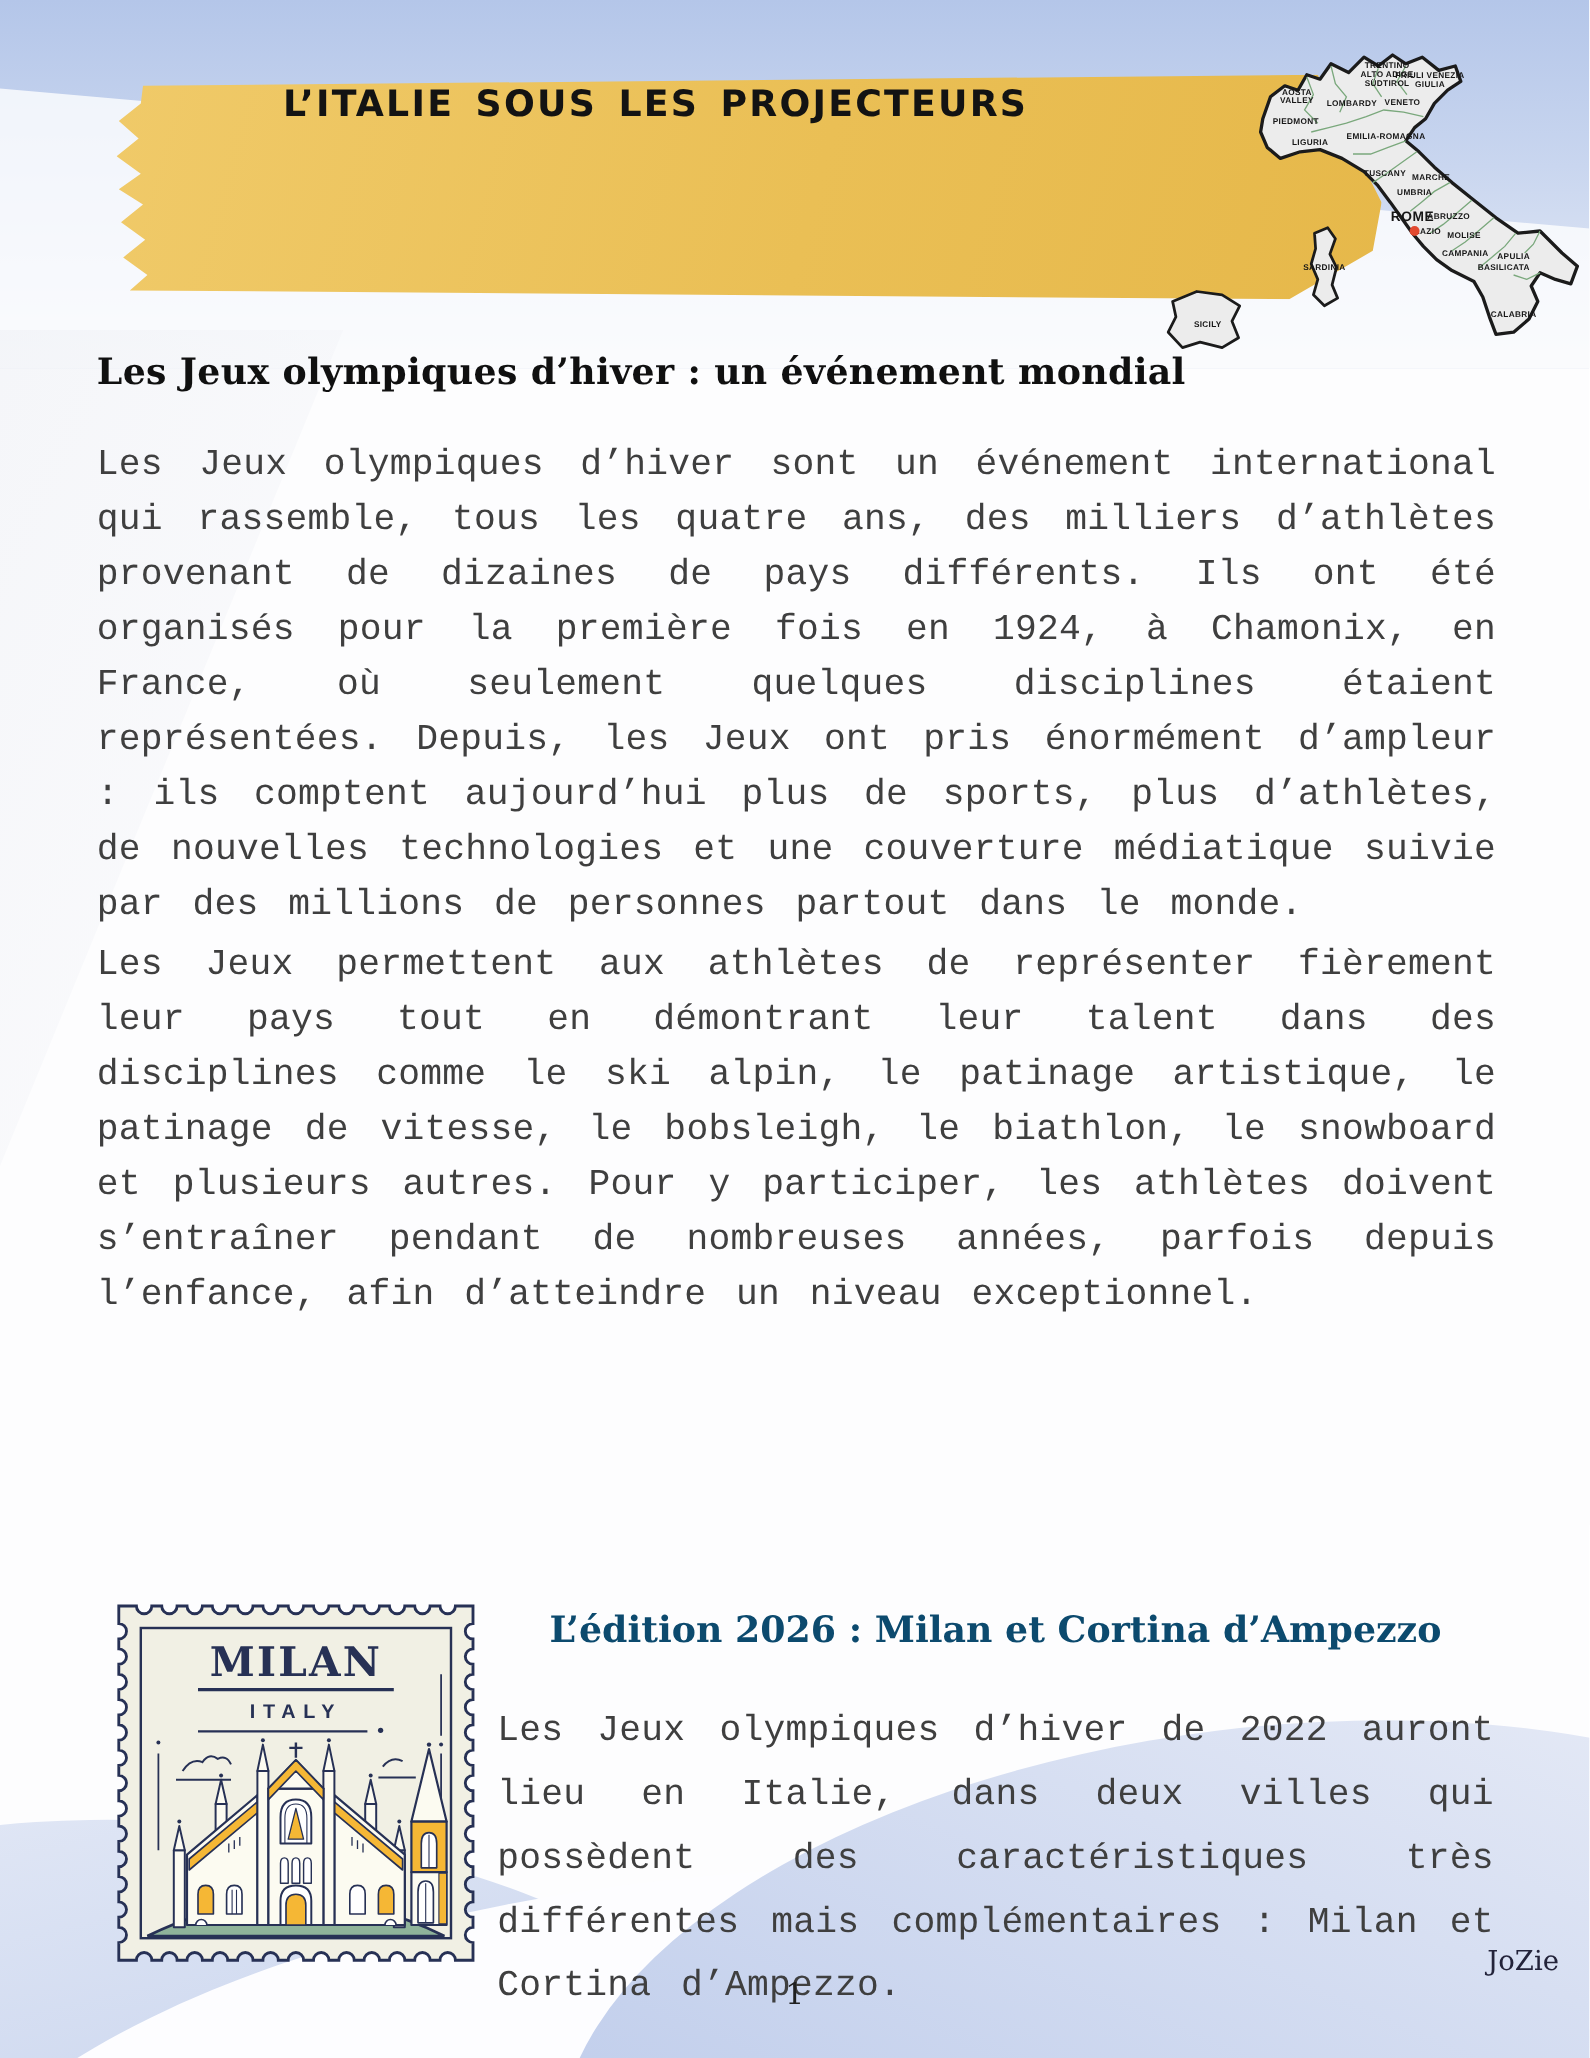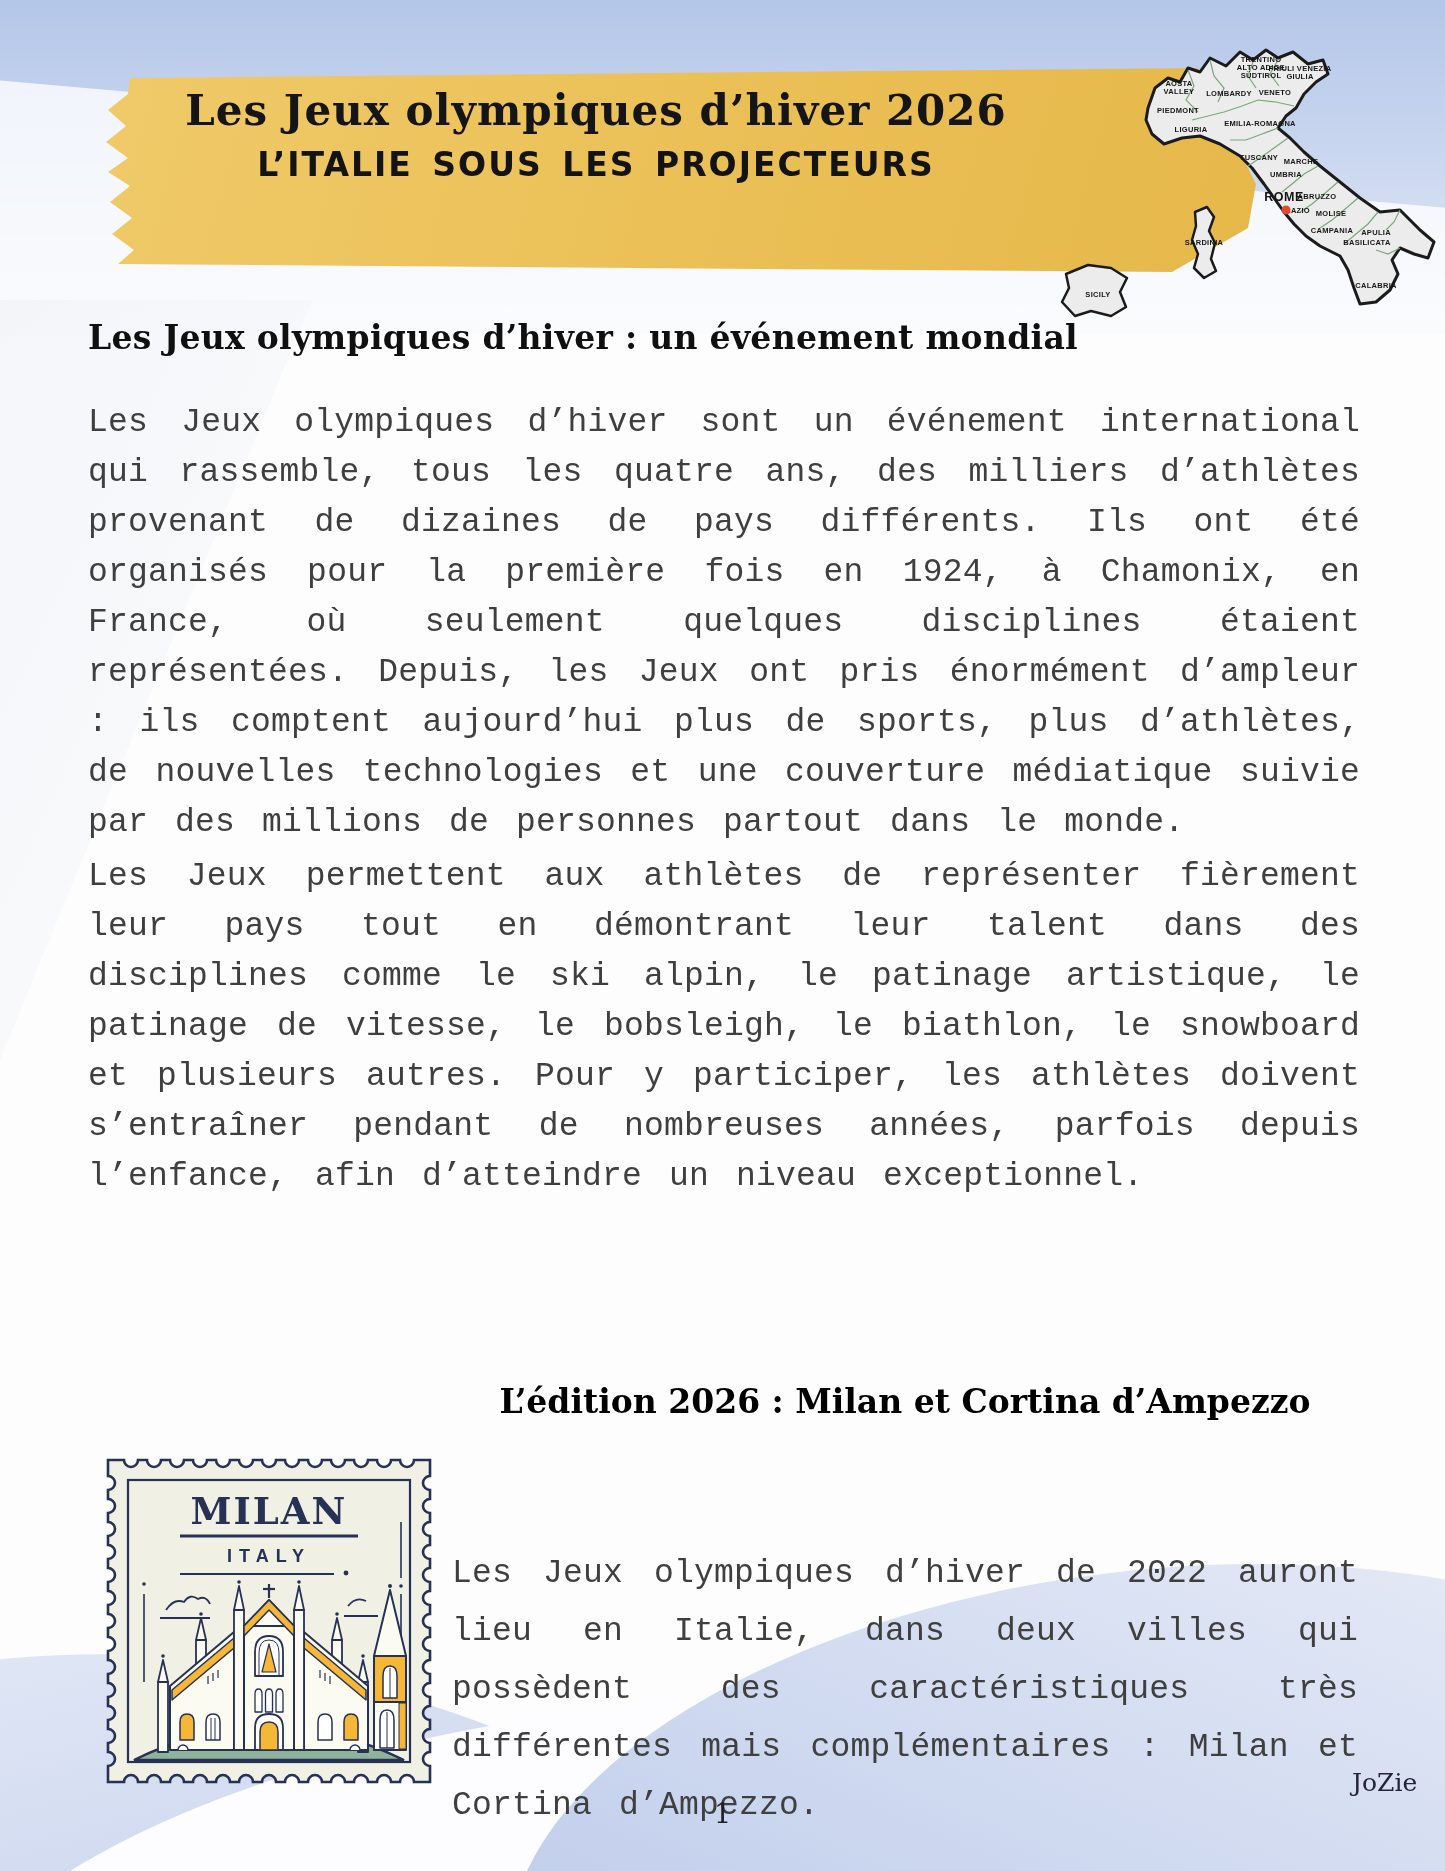--- a/index.html
+++ b/index.html
@@ -39,22 +39,22 @@
   .map .rlabel{font-size:7.5px;letter-spacing:.3px;text-anchor:middle;}
   .map .rome{font-size:12.5px;letter-spacing:.5px;text-anchor:middle;}
   
   h2,p{margin:0;padding:0;font-family:Liberation Mono, monospace;}
   .h1{left:88px;top:318px;width:1272px;font-family:"DejaVu Serif",serif;font-weight:bold;
       font-size:33px;color:#101010;letter-spacing:.3px;}
   .body-text{color:#3f3f3f;font-size:33px;line-height:50px;text-align:justify;
       word-spacing:7px;letter-spacing:.2px;}
   .p1{left:88px;top:348px;width:1272px;margin-top:50px;}
   .p2{left:88px;top:828px;width:1272px;margin-top:24px;}
-  .h2c{left:452px;top:1382px;width:906px;text-align:center;font-family:"DejaVu Serif",serif;
-      font-weight:bold;font-size:33px;color:#000000;}
+  .h2c{left:452px;top:1462px;width:906px;text-align:center;font-family:"DejaVu Serif",serif;
+      font-weight:bold;font-size:33px;color:#0c4a6e;}
   .p3{left:452px;top:1545px;width:906px;line-height:58px;}
   
   .stamp{left:106px;top:1458px;z-index:3;}
   .stamp text{fill:#273155;text-anchor:middle;}
   .stamp .city{font-family:"DejaVu Serif",serif;font-weight:bold;font-size:37px;letter-spacing:2px;}
   .stamp .country{font-family:"Liberation Sans",sans-serif;font-weight:bold;font-size:18px;letter-spacing:7px;}
   
   .pagenum{left:0;top:1798px;width:1445px;text-align:center;z-index:5;
       font-family:"DejaVu Serif",serif;font-size:27px;color:#202020;}
   .signature{left:1352px;top:1768px;z-index:5;font-family:"DejaVu Serif",serif;
@@ -68,21 +68,20 @@
   <div class="abs sky"></div>
   <div class="abs sky-wedge"></div>
   <div class="abs mid-wedge"></div>
   <div class="abs bottom-strip"></div>
   <div class="abs hill-blue-left"></div>
   <div class="abs hill-white"></div>
   <div class="abs hill-blue-right"></div>
 
   <div class="abs banner">
     <div class="banner-inner">
-      <div class="banner-line1">Les Jeux olympiques d’hiver 2026</div>
       <div class="banner-line2">L’ITALIE SOUS LES PROJECTEURS</div>
     </div>
   </div>
 
   <svg class="abs map" width="497" height="334" viewBox="0 0 497 334">
     <path d="M200,92 L207,72 L220,62 L232,66 L240,52 L252,56 L262,42 L278,50 L292,36 L305,44 L318,34 L330,42 L345,36 L360,48 L375,44 L380,58 L368,66 L356,78 L348,92 L338,100 L330,112 L342,122 L356,136 L372,150 L392,166 L412,182 L432,196 L452,194 L462,204 L472,214 L486,226 L480,242 L466,238 L452,232 L444,244 L450,258 L442,274 L428,286 L412,288 L406,272 L400,254 L392,240 L372,230 L358,220 L346,208 L336,196 L326,182 L316,168 L304,152 L292,140 L272,128 L252,120 L234,122 L216,128 L204,118 L198,104 Z" fill="#ececec" stroke="#1b1b1b" stroke-width="3" stroke-linejoin="round"></path>
     <path d="M247,196 L259,191 L266,201 L261,215 L267,227 L263,243 L268,255 L256,262 L246,252 L250,238 L244,224 L248,210 Z" fill="#ececec" stroke="#1b1b1b" stroke-width="2.5" stroke-linejoin="round"></path>
     <path d="M118,258 L140,249 L163,252 L179,262 L172,276 L178,291 L163,300 L143,295 L127,300 L114,286 L121,272 Z" fill="#ececec" stroke="#1b1b1b" stroke-width="2.5" stroke-linejoin="round"></path>
     <g fill="none" stroke="#7aa87c" stroke-width="1.2">
       <path d="M240,54 L246,70 L238,84 L250,96"></path>

